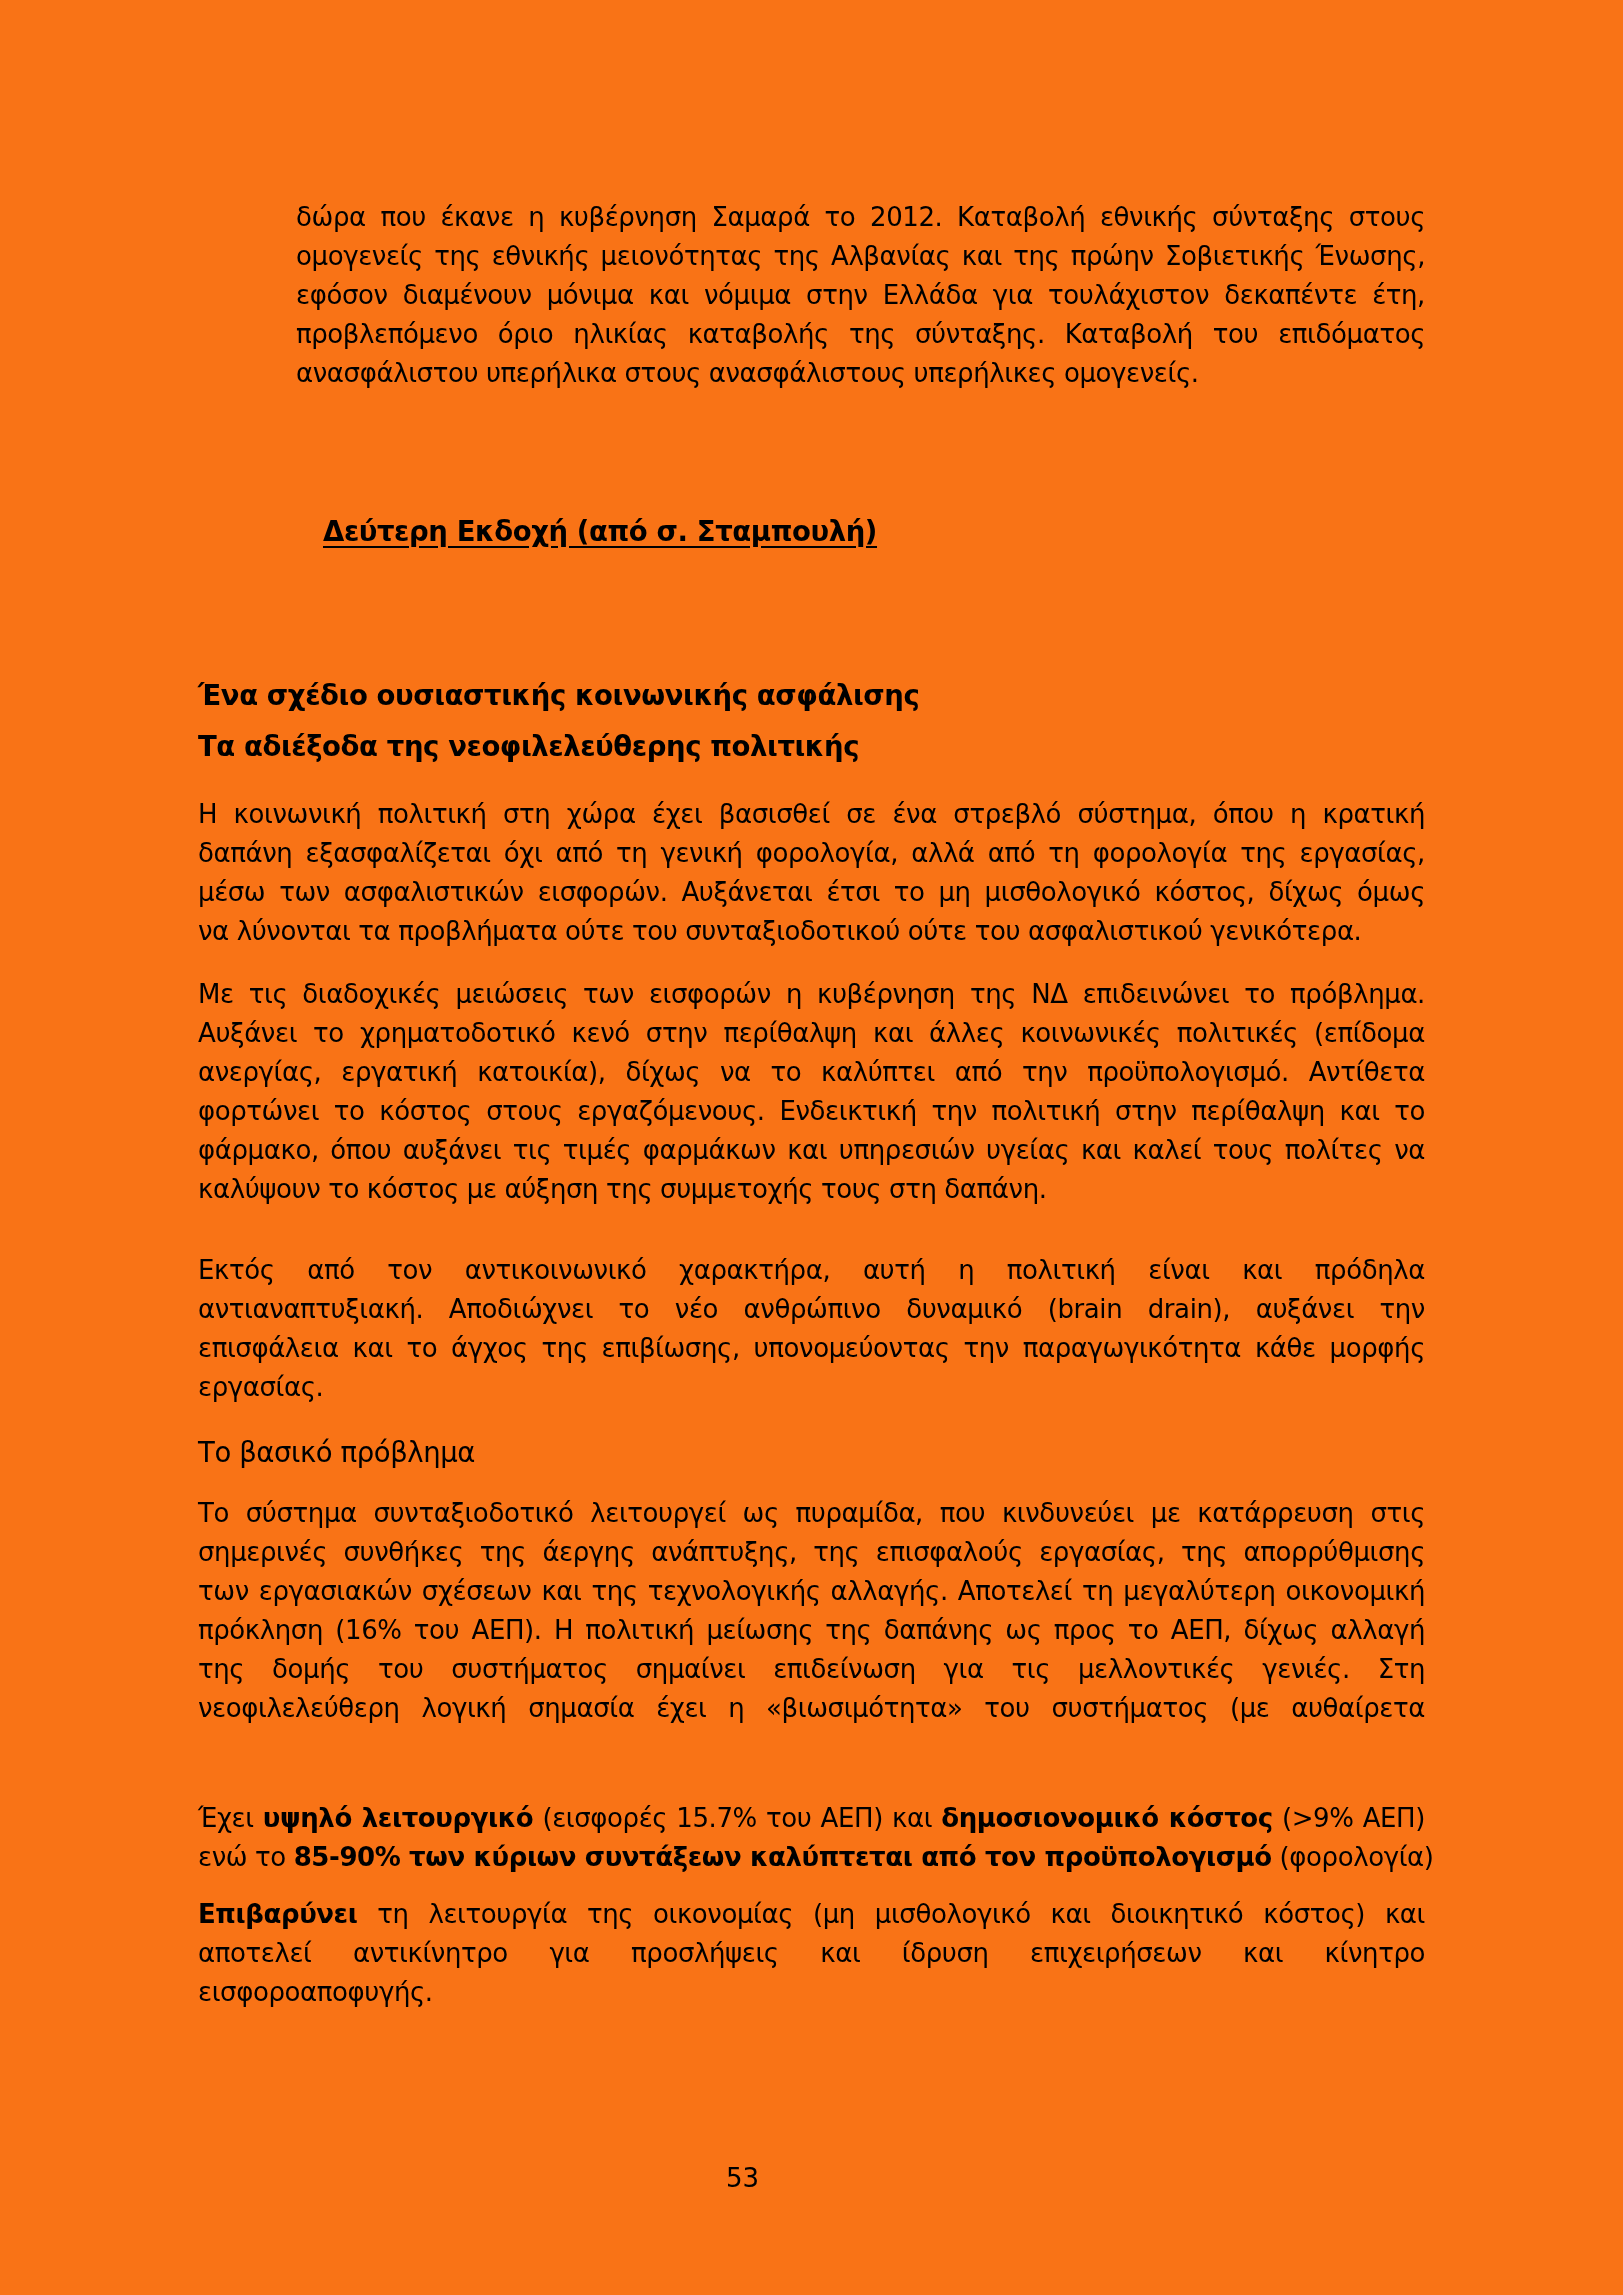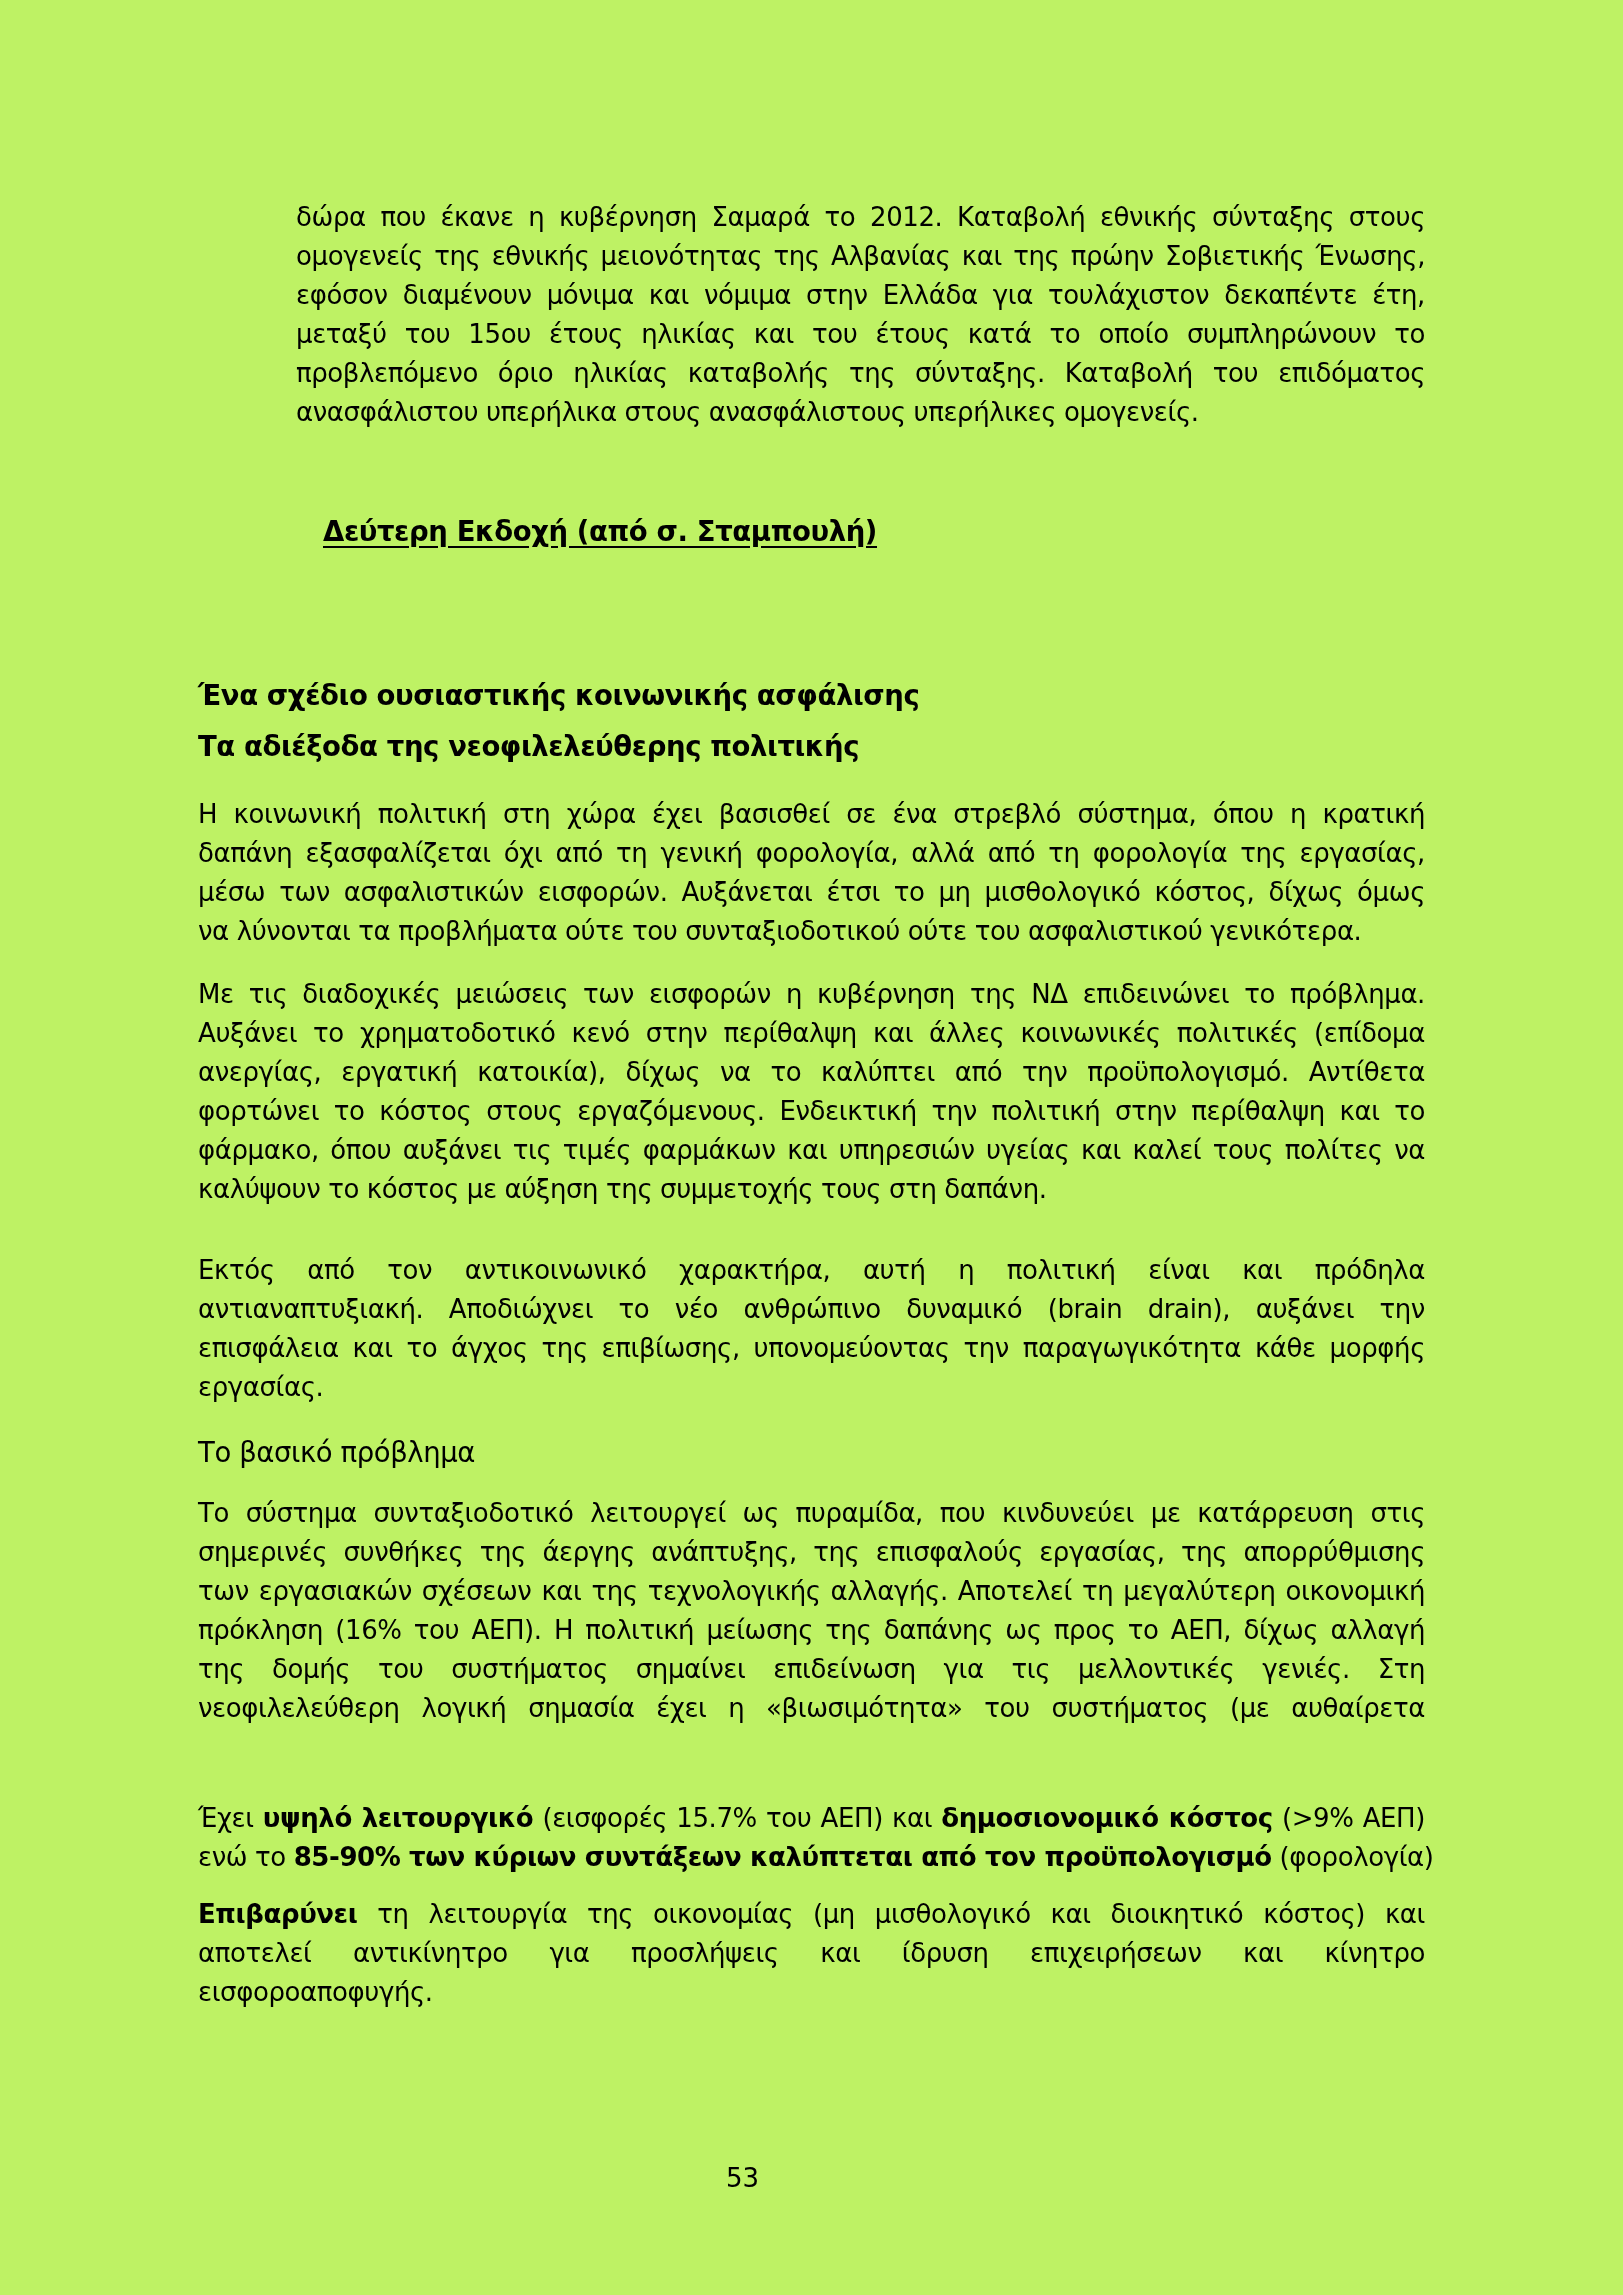--- a/index.html
+++ b/index.html
@@ -1,18 +1,18 @@
 <!DOCTYPE html>
 <html style="font-size:10.5px"><head>
 <meta charset="utf-8">
 <style>
   html, body { margin: 0; padding: 0; background: #ffffff; }
   body { width: 1623px; height: 2295px; position: relative; overflow: hidden;
          font-family: "DejaVu Sans", "Liberation Sans", sans-serif; color: #000; }
-  .page { position: absolute; left: 0; top: 0; width: 1623px; height: 2295px; background: #bef264; }
+  .page { position: absolute; left: 0; top: 0; width: 1623px; height: 2295px; background: #f97316; }
   .block { position: absolute; }
   .line { display: block; height: 39px; line-height: 39px; font-size: 26px; white-space: nowrap;
           letter-spacing: -0.4px; }
   .just { text-align: justify; text-align-last: justify; }
   .intro { left: 296px; top: 198px; width: 1129px; }
   .body { left: 198px; width: 1227px; }
   .h-underline { position: absolute; left: 296px; top: 512px; font-size: 27.5px; font-weight: bold;
                  text-decoration: underline; text-underline-offset: 4.6px; line-height: 39px; letter-spacing: -0.4px; margin-left: 27px; }
   .h1 { position: absolute; left: 198px; top: 676px; font-size: 27.5px; font-weight: bold; line-height: 39px; letter-spacing: -0.4px; }
   .h2 { position: absolute; left: 198px; top: 727px; font-size: 27.5px; font-weight: bold; line-height: 39px; letter-spacing: -0.4px; text-align: center; }
@@ -23,21 +23,20 @@
 </style>
 </head>
 <body>
 
 <div class="page">
 
   <div class="block intro">
     <span class="line just">δώρα που έκανε η κυβέρνηση Σαμαρά το 2012. Καταβολή εθνικής σύνταξης στους</span>
     <span class="line just">ομογενείς της εθνικής μειονότητας της Αλβανίας και της πρώην Σοβιετικής Ένωσης,</span>
     <span class="line just">εφόσον διαμένουν μόνιμα και νόμιμα στην Ελλάδα για τουλάχιστον δεκαπέντε έτη,</span>
-    <span class="line just">μεταξύ του 15ου έτους ηλικίας και του έτους κατά το οποίο συμπληρώνουν το</span>
     <span class="line just">προβλεπόμενο όριο ηλικίας καταβολής της σύνταξης. Καταβολή του επιδόματος</span>
     <span class="line">ανασφάλιστου υπερήλικα στους ανασφάλιστους υπερήλικες ομογενείς.</span>
   </div>
 
   <div class="h-underline">Δεύτερη Εκδοχή (από σ. Σταμπουλή)</div>
 
   <div class="h1">Ένα σχέδιο ουσιαστικής κοινωνικής ασφάλισης</div>
 
   <div class="h2">Τα αδιέξοδα της νεοφιλελεύθερης πολιτικής</div>
 

